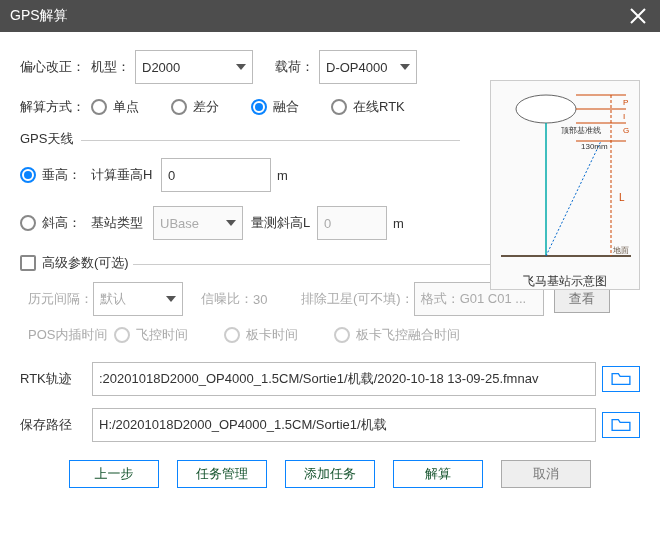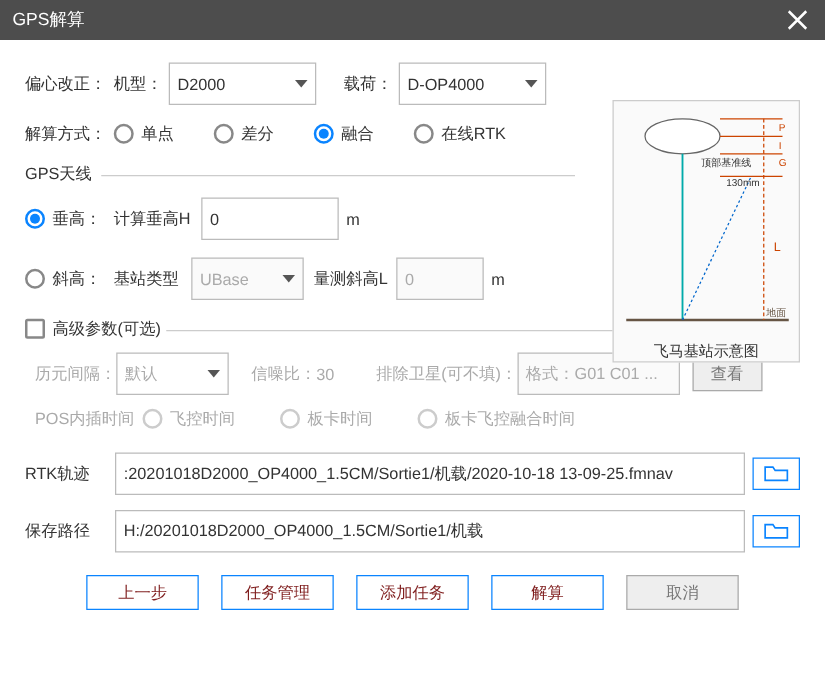--- a/index.html
+++ b/index.html
@@ -25,21 +25,21 @@
 .checkbox.checked .box::after { content: ""; width: 9px; height: 5px; border-left: 2px solid #0a84ff; border-bottom: 2px solid #0a84ff; transform: rotate(-45deg) translate(1px,-1px); }
 .disabled { color: #aaa; }
 .disabled .circle, .disabled .box { border-color: #ccc; }
 .section-head { display: flex; align-items: center; margin-bottom: 10px; }
 .section-head .label { margin-right: 8px; min-width: auto; }
 .section-head .line { flex: 1; border-top: 1px solid #ccc; margin-top: 2px; }
 .diagram { width: 150px; height: 210px; border: 1px solid #ccc; position: absolute; right: 20px; top: 48px; background: #fafafa; display: flex; flex-direction: column; }
 .diagram .svgwrap { flex: 1; }
 .diagram .caption { text-align: center; font-size: 12px; padding: 4px 0 2px 0; }
 .main-left { width: 440px; }
-.btn { border: 1px solid #0a84ff; color: #7f1d1d; background: #fff; height: 28px; min-width: 90px; display: inline-flex; align-items: center; justify-content: center; cursor: pointer; font-size: 13px; }
+.btn { border: 1px solid #0a84ff; color: #14532d; background: #fff; height: 28px; min-width: 90px; display: inline-flex; align-items: center; justify-content: center; cursor: pointer; font-size: 13px; }
 .btn.gray { border-color: #aaa; color: #777; background: #eee; text-align: center; }
 .iconbtn { border: 1px solid #0a84ff; width: 38px; height: 26px; display: inline-flex; align-items: center; justify-content: center; background: #fff; cursor: pointer; margin-left: 6px; }
 .iconbtn svg { stroke: #0a84ff; fill: none; stroke-width: 1.5; }
 .pathrow { display: flex; align-items: center; margin-bottom: 12px; }
 .pathrow .input { flex: 1; }
 .footer { display: flex; gap: 18px; justify-content: center; margin-top: 18px; }
 .adv { margin-left: 8px; }
 .adv .row { margin-bottom: 10px; }
 .muted-input { color: #aaa; background: #fafafa; }
 </style>
@@ -84,21 +84,21 @@
   <div class="main-left">
     <div class="row">
       <span class="label">偏心改正：</span>
       <span class="label-sm">机型：</span>
       <span class="select" style="width:118px">
         <span>D2000</span>
           <span class="caret"></span>
       </span>
       <span style="width:22px"></span>
       <span class="label-sm">载荷：</span>
-      <span class="select" style="width:118px">
+      <span class="select" style="width:98px">
         <span>D-OP4000</span>
           <span class="caret"></span>
       </span>
     </div>
 
     <div class="row">
       <span class="label">解算方式：</span>
       <span class="radio">
           <span class="circle"></span>
           <span>单点</span>

